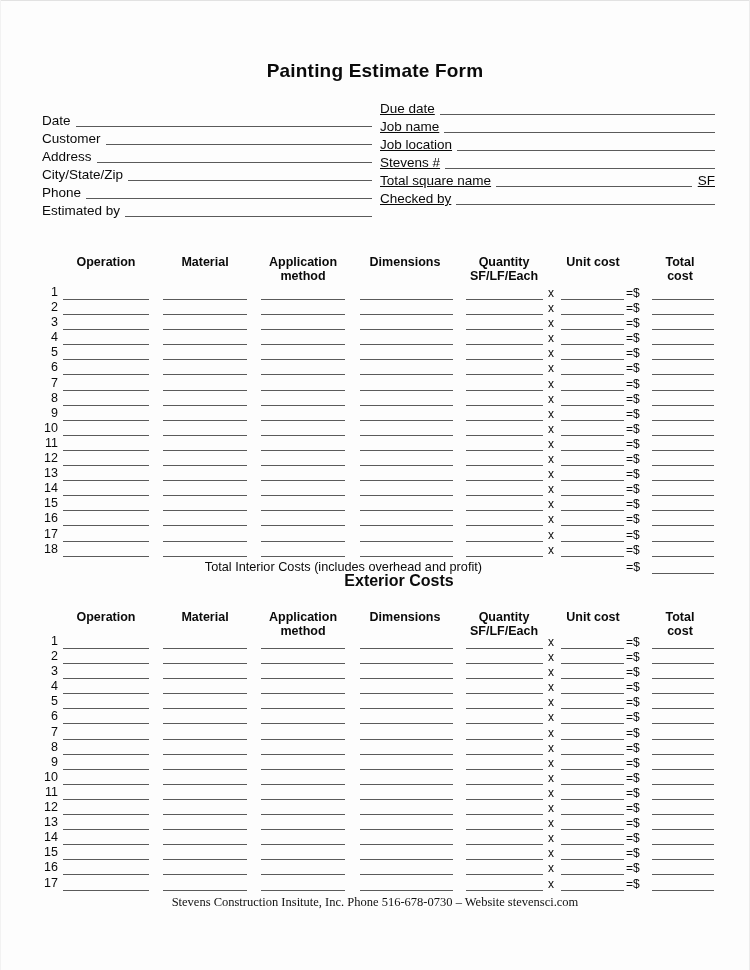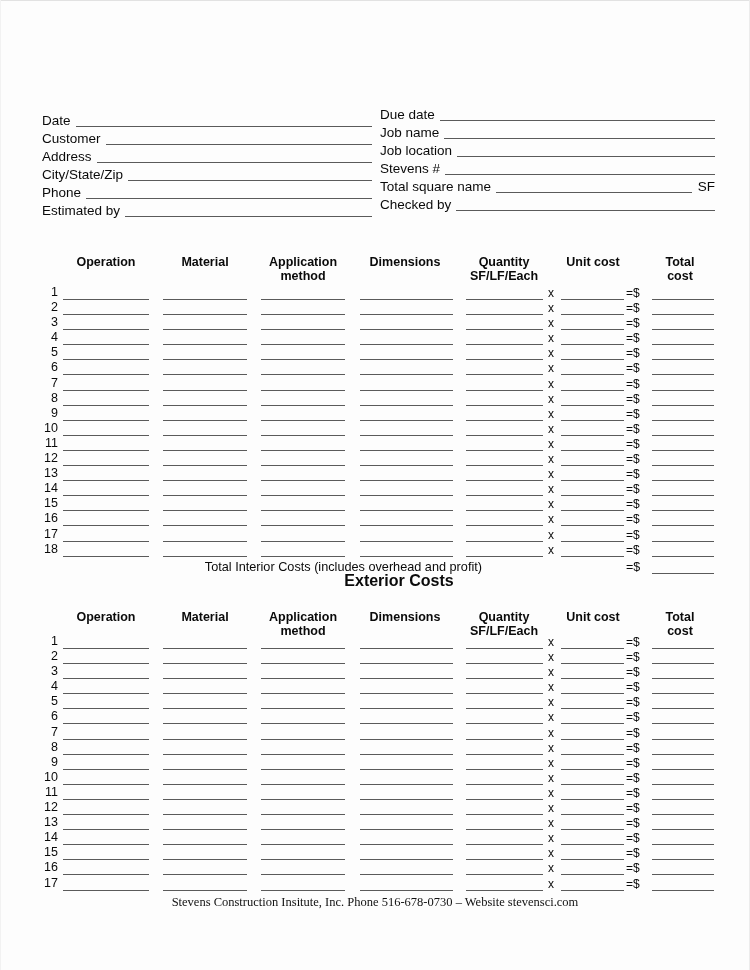--- a/index.html
+++ b/index.html
@@ -42,21 +42,21 @@
     width: 750px;
     text-align: center;
     font-size: 19px;
     font-weight: bold;
     letter-spacing: 0.2px;
   }
 
   
   .hdr-block { position: absolute; }
   .hdr-left  { left: 42px; top: 110px; width: 330px; }
-  .hdr-right { left: 380px; top: 104px; width: 335px; }
+  .hdr-right { left: 380px; top: 98px; width: 335px; text-decoration: underline; }
 
   .hdr-row {
     position: relative;
     height: 18px;
     display: flex;
     align-items: flex-end;
     white-space: nowrap;
   }
   .hdr-label {
     font-size: 13.5px;
@@ -177,20 +177,21 @@
 </style>
 </head>
 <body>
 
 <div class="page-edge-top"></div>
 <div class="page-edge-left"></div>
 <div class="page-edge-right"></div>
 
 <div class="sheet">
 
+  <div class="form-title">Painting Estimate Form</div>
 
   <div class="hdr-block hdr-left" id="hdr-left">
       <div class="hdr-row">
         <span class="hdr-label">Date</span>
         <span class="hdr-rule"></span>
       </div>
       <div class="hdr-row">
         <span class="hdr-label">Customer</span>
         <span class="hdr-rule"></span>
       </div>

